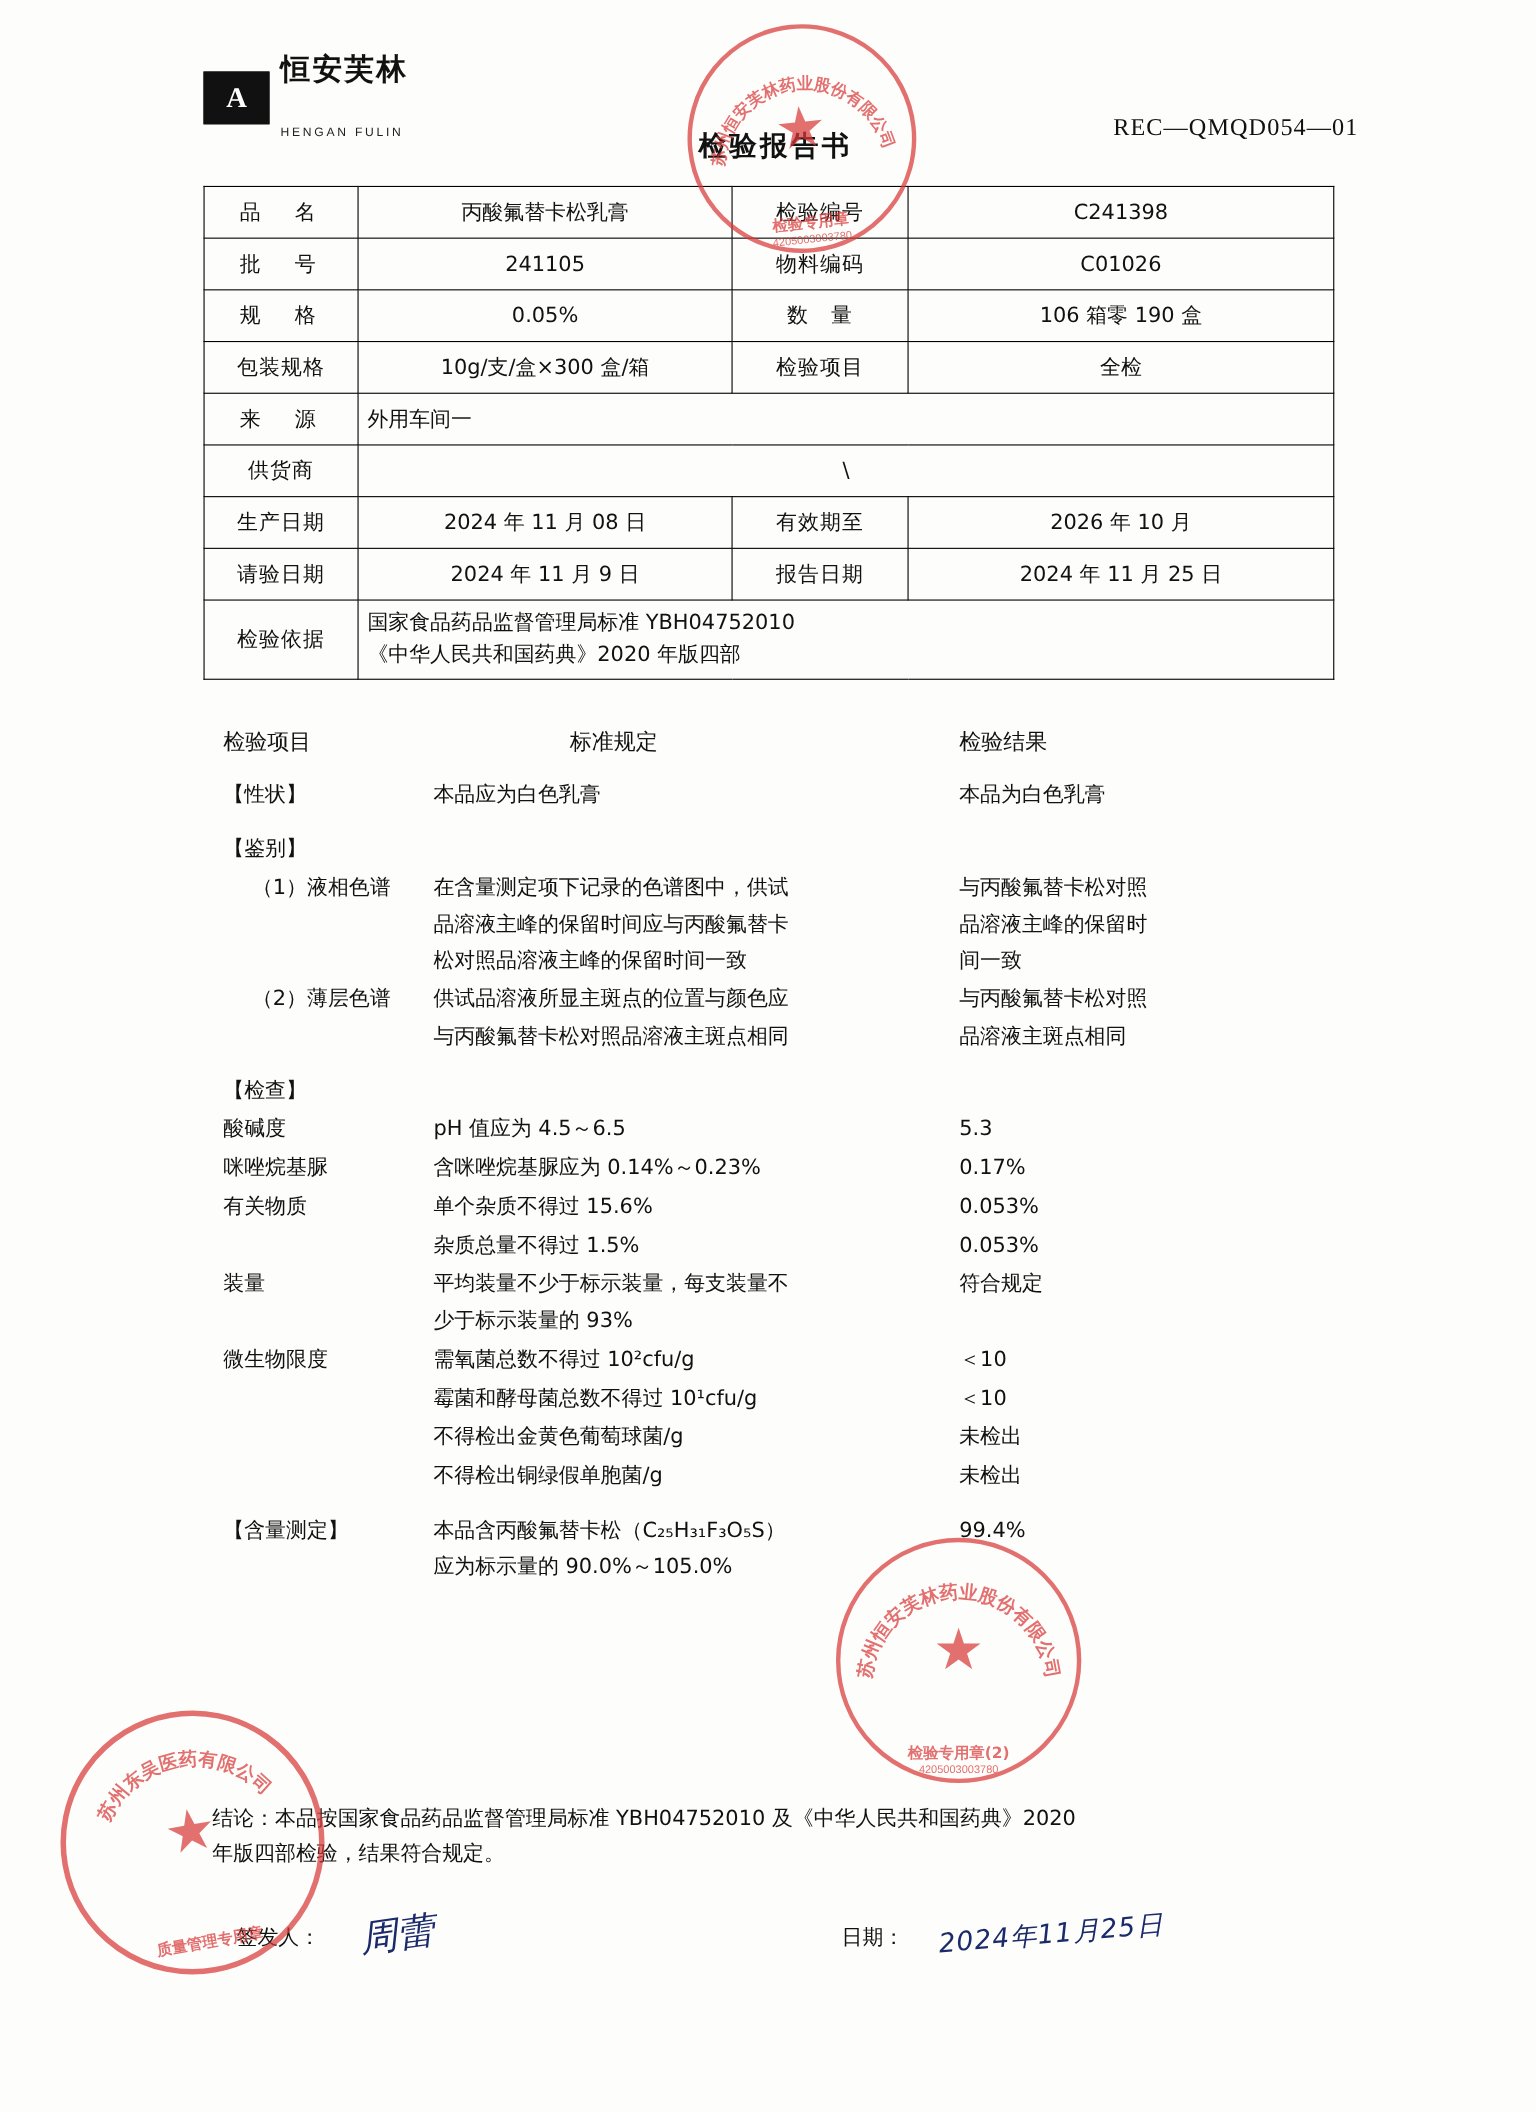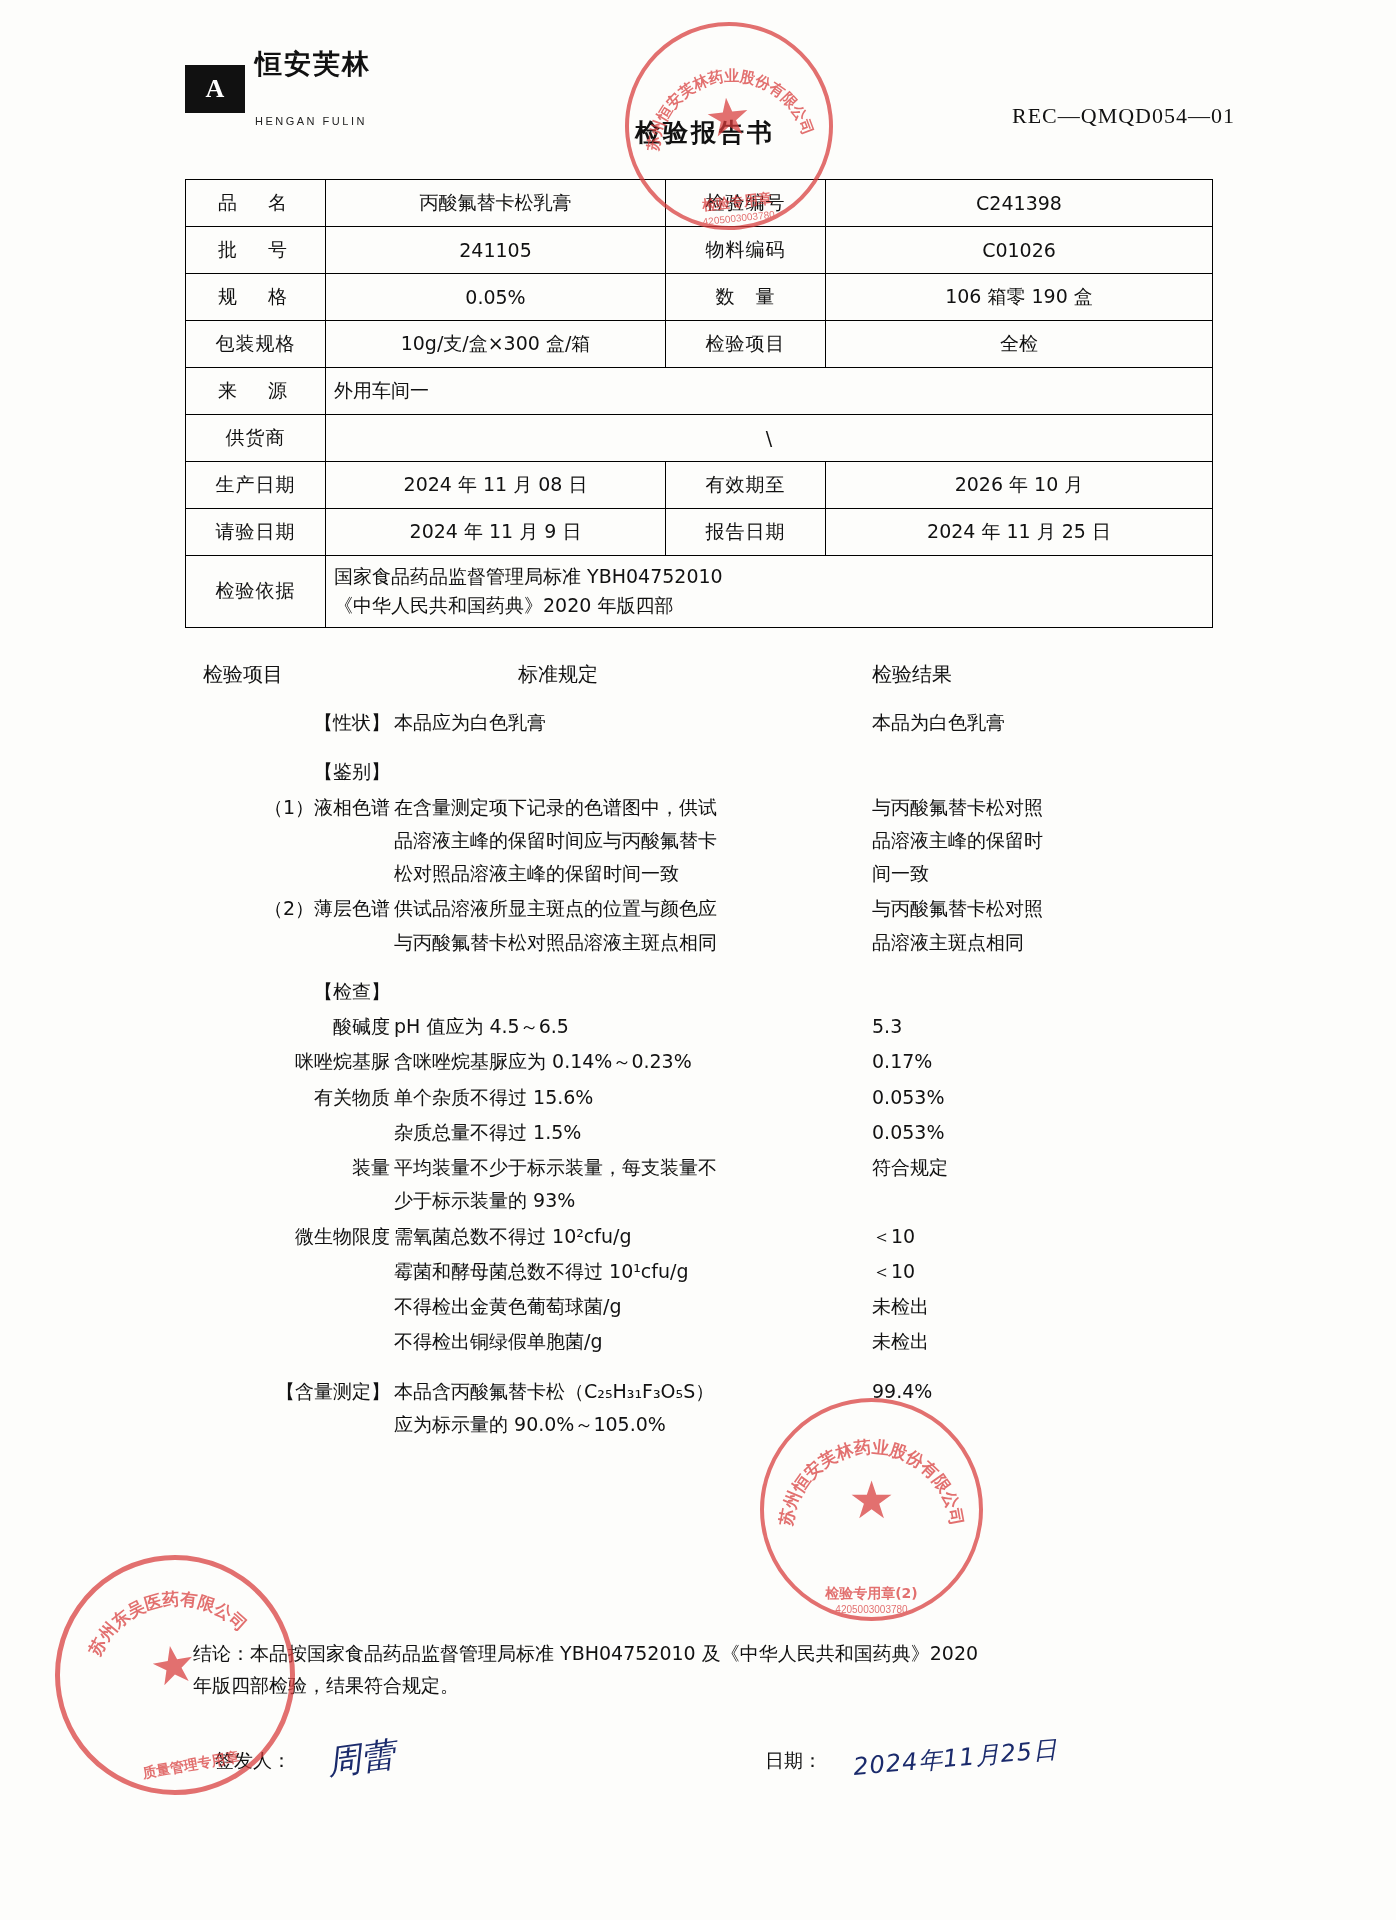--- a/index.html
+++ b/index.html
@@ -37,21 +37,21 @@
     position:absolute;left:330px;top:55px;width:380px;text-align:center;
     font-family:"DejaVu Sans",sans-serif;font-size:25px;font-weight:bold;letter-spacing:3px;margin-top:16px;
   }
   .doc-code{
     position:absolute;right:0;top:58px;
     font-size:22px;letter-spacing:1px;font-family:"Liberation Serif",serif;
   }
 
   
   .tbl{
-    position:absolute;left:185px;top:179px;width:1027px;
+    position:absolute;left:185px;top:169px;width:1027px;
     border-collapse:collapse;
     table-layout:fixed;
   }
   .tbl td{
     border:1px solid #000;
     font-family:"DejaVu Sans",sans-serif;
     font-size:19px;
     padding:6px 8px;
     height:34px;
     vertical-align:middle;
@@ -78,21 +78,21 @@
   .c2{width:450px;box-sizing:border-box;}
   .c3{width:372px;box-sizing:border-box;}
   .res-head .c2{padding-left:128px;}
   .res-head .c3{padding-left:32px;}
 
   .row{
     display:flex;font-family:"DejaVu Sans",sans-serif;font-size:19px;
     line-height:1.75;
     margin-bottom:2px;
   }
-  .row .c1{padding-left:18px;text-align:right;}
+  .row .c1{padding-left:18px;}
   .row .c2{padding-left:4px;padding-right:8px;}
   .row .c3{padding-left:32px;}
   .sec{font-size:19px;}
   .indent{padding-left:44px !important;}
   .gap{height:14px;}
 
   
   .concl{
     position:absolute;left:185px;top:1637px;width:1027px;
     font-family:"DejaVu Sans",sans-serif;font-size:19px;line-height:1.7;

